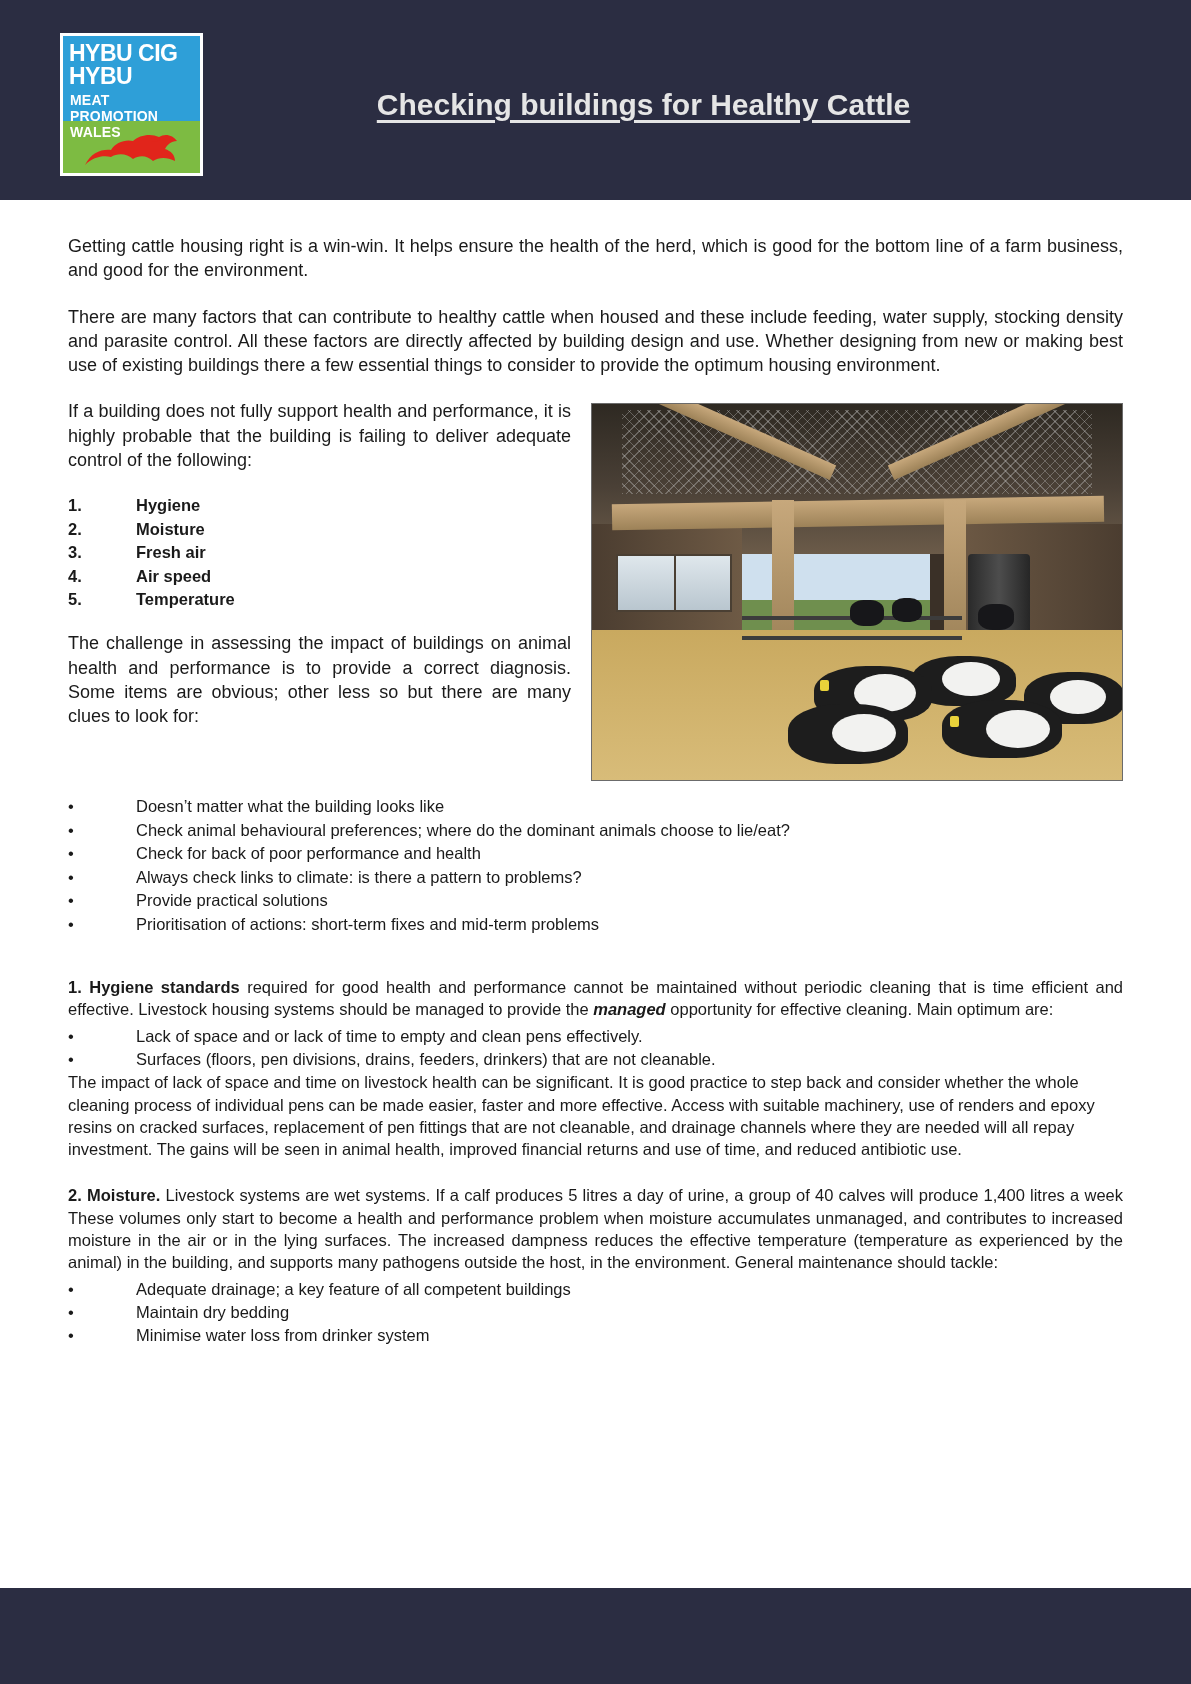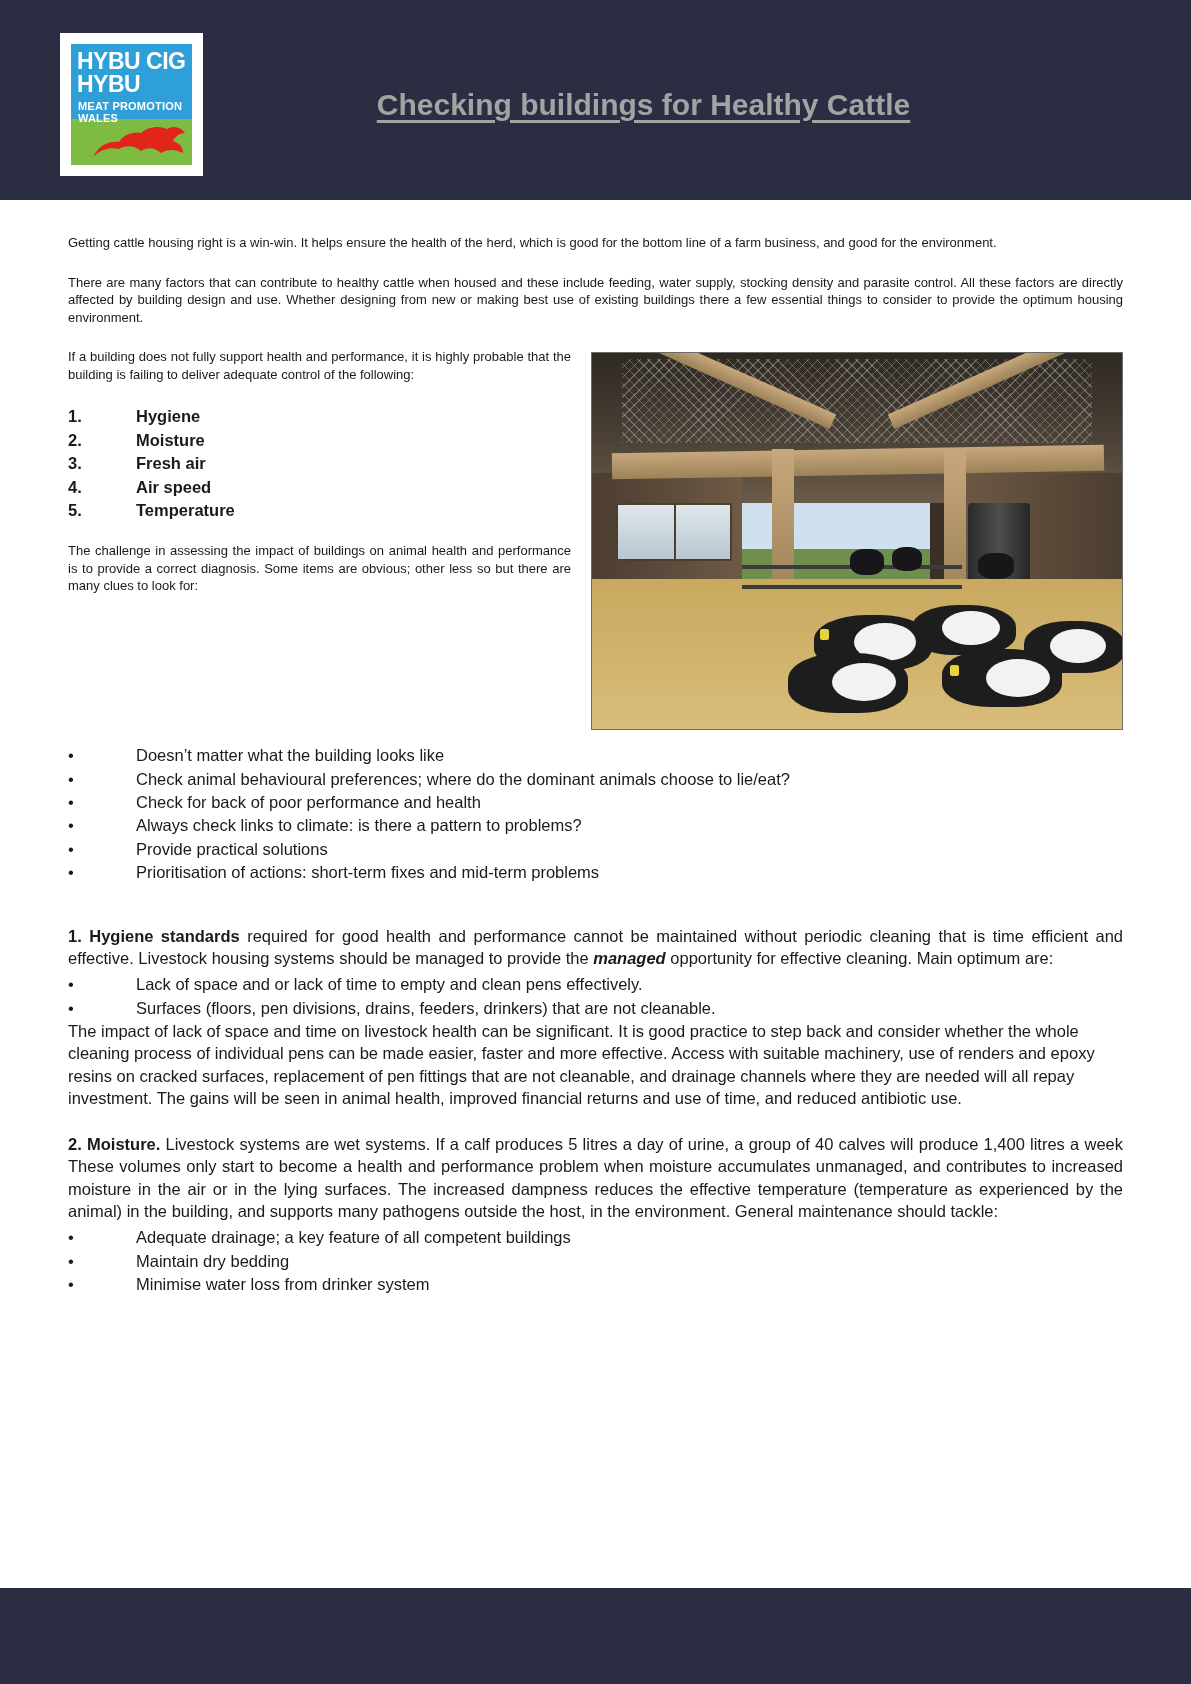--- a/index.html
+++ b/index.html
@@ -23,21 +23,21 @@
     display: flex;
     align-items: center;
   }
   .logo-box {
     position: absolute;
     left: 60px;
     top: 33px;
     width: 143px;
     height: 143px;
     background: #ffffff;
-    padding: 11px;
+    padding: 3px;
   }
   .logo-inner {
     width: 100%;
     height: 100%;
     position: relative;
     overflow: hidden;
   }
   .logo-top {
     position: absolute;
     top: 0; left: 0; right: 0;
@@ -61,53 +61,53 @@
     font-size: 23px;
     letter-spacing: -0.5px;
     z-index: 3;
   }
   .logo-sub {
     position: absolute;
     top: 56px;
     left: 7px;
     color: #ffffff;
     font-weight: bold;
-    font-size: 11px;
+    font-size: 14px;
     letter-spacing: 0.2px;
     z-index: 3;
   }
   .dragon {
     position: absolute;
     bottom: 2px;
     left: 18px;
     width: 100px;
     height: 48px;
     z-index: 4;
   }
   .header-title {
     position: absolute;
     left: 0;
     right: 0;
     top: 88px;
     text-align: center;
-    color: #a3a3a3;
+    color: #e5e5e5;
     font-size: 30px;
     font-weight: bold;
     text-decoration: underline;
     text-underline-offset: 5px;
     padding-left: 96px;
   }
 
   
   .page {
     padding: 34px 68px 0 68px;
   }
   p.para {
     margin: 0 0 22px 0;
-    font-size: 13px;
+    font-size: 18px;
     line-height: 1.35;
     text-align: justify;
   }
   .float-img {
     float: right;
     width: 532px;
     height: 378px;
     margin: 4px 0 14px 20px;
     border: 1px solid #6b6b6b;
     overflow: hidden;

